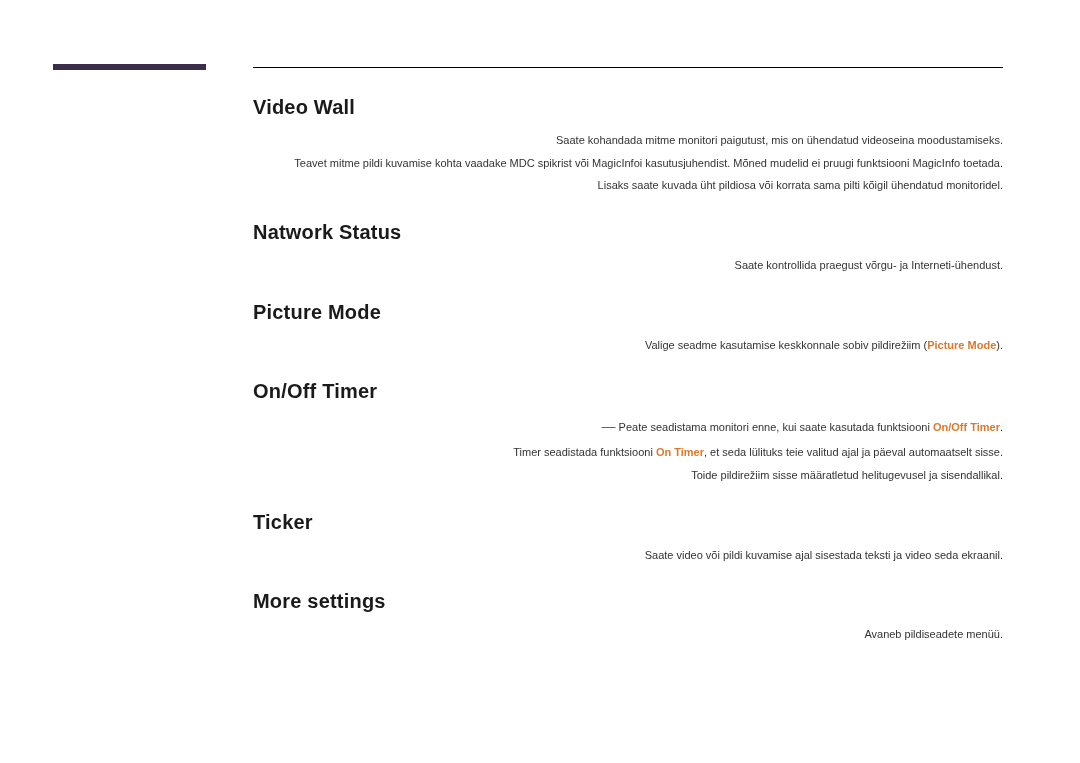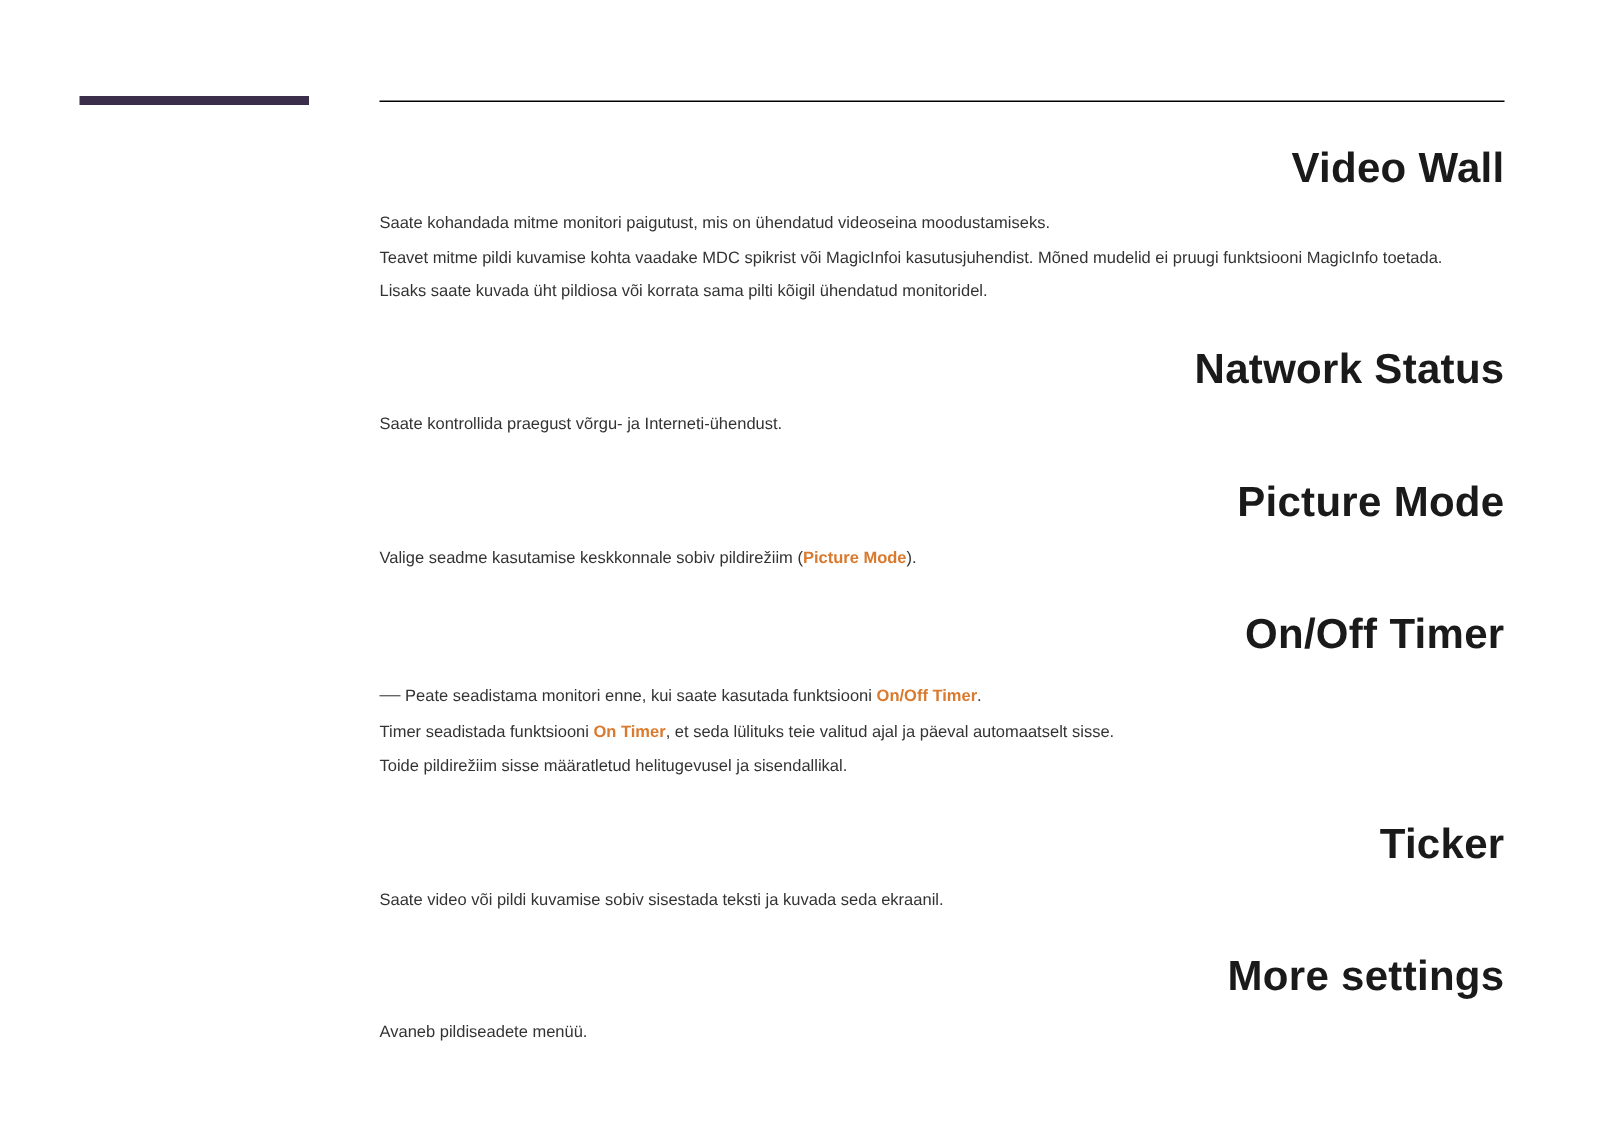--- a/index.html
+++ b/index.html
@@ -26,33 +26,33 @@
     top: 67px;
     border-top: 1px solid #000;
   }
   .content {
     position: absolute;
     left: 253px;
     right: 77px;
     top: 96px;
   }
   h2 {
-    font-size: 28px;
+    font-size: 20px;
     font-weight: 600;
     color: #1a1a1a;
     margin-bottom: 12px;
     letter-spacing: 0.2px;
-    text-align: right;
   }
   .section { margin-bottom: 26px; }
   p {
     font-size: 11px;
     line-height: 1.7;
     color: #333;
     margin-bottom: 4px;
+    text-align: right;
   }
   .orange { color: #d97a2e; font-weight: 600; }
   .dash { color: #666; font-size: 14px; vertical-align: baseline; }
 </style>
 </head>
 <body>
 
 <div class="tab-marker"></div>
 <div class="top-rule"></div>
 
@@ -84,21 +84,21 @@
       <span>Peate seadistama monitori enne, kui saate kasutada funktsiooni </span><span class="orange">On/Off Timer</span><span>.</span>
     </p>
     <p>
       <span>Timer seadistada funktsiooni </span><span class="orange">On Timer</span><span>, et seda lülituks teie valitud ajal ja päeval automaatselt sisse.</span>
     </p>
     <p>Toide pildirežiim sisse määratletud helitugevusel ja sisendallikal.</p>
   </div>
 
   <div class="section">
     <h2>Ticker</h2>
-    <p>Saate video või pildi kuvamise sobiv sisestada teksti ja kuvada seda ekraanil.</p>
+    <p>Saate video või pildi kuvamise ajal sisestada teksti ja video seda ekraanil.</p>
   </div>
 
   <div class="section">
     <h2>More settings</h2>
     <p>Avaneb pildiseadete menüü.</p>
   </div>
 
 </div>
 
 </body></html>

